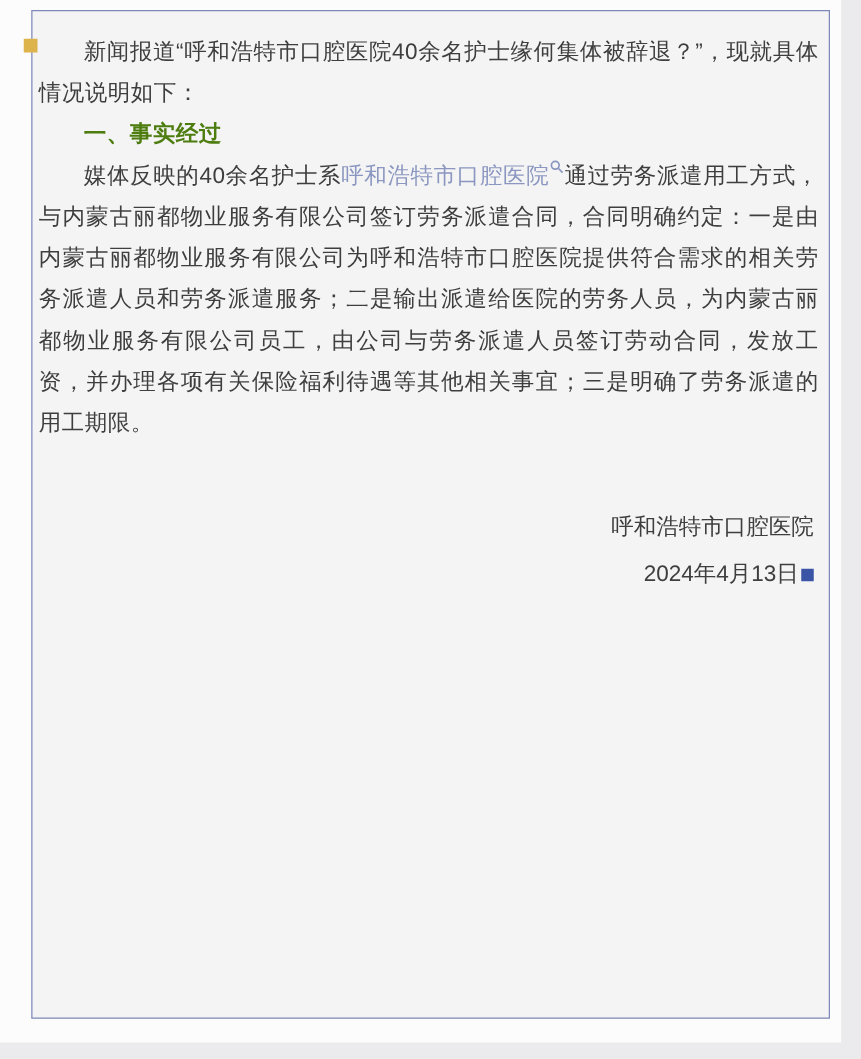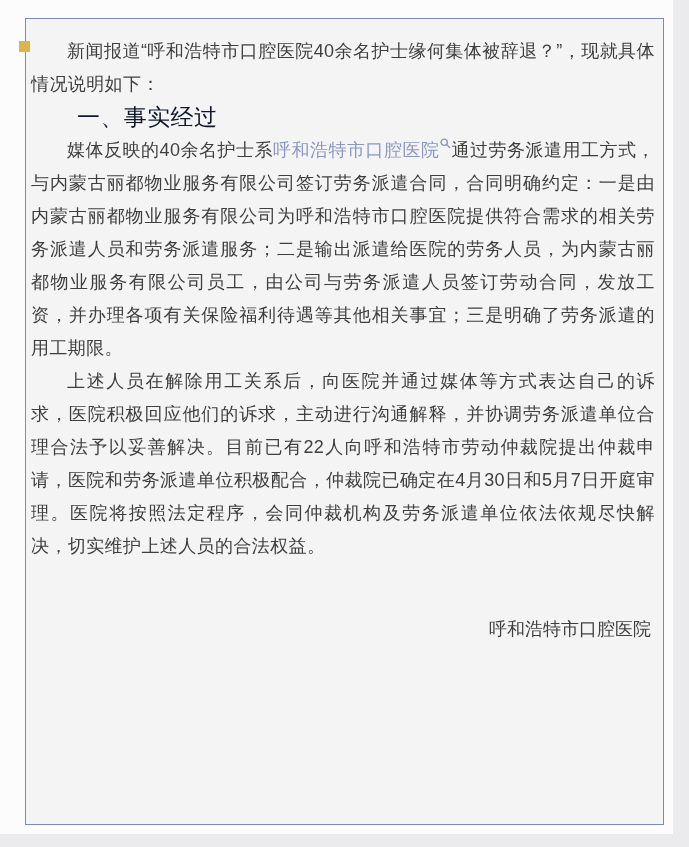--- a/index.html
+++ b/index.html
@@ -10,39 +10,39 @@
       overflow: hidden;
     }
     .page-card {
       position: absolute;
       left: 0; top: 0;
       width: 673px; height: 834px;
       background: #fcfcfc;
     }
     .announcement-panel {
       position: absolute;
-      left: 25px; top: 18px;
+      left: 25px; top: 8px;
       width: 639px; height: 807px;
       background: #f4f4f5;
       border: 1px solid #7e89b9;
       padding: 16px 8px 0 5px;
     }
     .doc-body {
       font-size: 18px;
       line-height: 33px;
       letter-spacing: 0.4px;
       color: #3e3e3e;
       text-align: justify;
     }
     .doc-body p { text-indent: 2em; }
     .doc-heading {
-      font-weight: normal;
-      color: #0f172a;
+      font-weight: bold;
+      color: #4d7c0f;
       text-indent: 2em;
-      font-size: 23px;
+      font-size: 18px;
       line-height: 33px;
     }
     .inline-link {
       color: #8b97c0;
       text-decoration: none;
       cursor: pointer;
       white-space: nowrap;
     }
     .search-icon {
       display: inline-block;
@@ -86,21 +86,21 @@
 
       <p class="doc-heading">一、事实经过</p>
 
       <p><span>媒体反映的40余名护士系</span><a class="inline-link"><span>呼和浩特市口腔医院</span><svg class="search-icon" viewBox="0 0 12 12" xmlns="http://www.w3.org/2000/svg">
               <circle cx="4.6" cy="4.6" r="3.4" fill="none" stroke="#8b97c0" stroke-width="1.5"></circle>
               <line x1="7.2" y1="7.2" x2="11" y2="11" stroke="#8b97c0" stroke-width="1.5"></line>
             </svg></a><span>通过劳务派遣用工方式，与内蒙古丽都物业服务有限公司签订劳务派遣合同，合同明确约定：一是由内蒙古丽都物业服务有限公司为呼和浩特市口腔医院提供符合需求的相关劳务派遣人员和劳务派遣服务；二是输出派遣给医院的劳务人员，为内蒙古丽都物业服务有限公司员工，由公司与劳务派遣人员签订劳动合同，发放工资，并办理各项有关保险福利待遇等其他相关事宜；三是明确了劳务派遣的用工期限。</span></p>
 
 
 
-      <p>上述人员在解除用工关系后，向医院并通过媒体等方式表达自己的诉求，医院积极回应他们的诉求，主动进行沟通解释，并协调劳务派遣单位合理合法予以妥善解决。目前已有22人向呼和浩特市劳动仲裁院提出仲裁申请，医院和劳务派遣单位积极配合，仲裁院已确定在4月30日和5月7日开庭审理。医院将按照法定程序，会同仲裁机构及劳务派遣单位依法依规尽快解决，切实维护上述人员的合法权益。</p>
     </div>
 
     <div class="signature-block">
       <div>呼和浩特市口腔医院</div>
+      <div class="date-line"><span>2024年4月13日</span><span class="marker-blue"></span></div>
     </div>
 
   </div>
 </div>
 
 </body></html>

